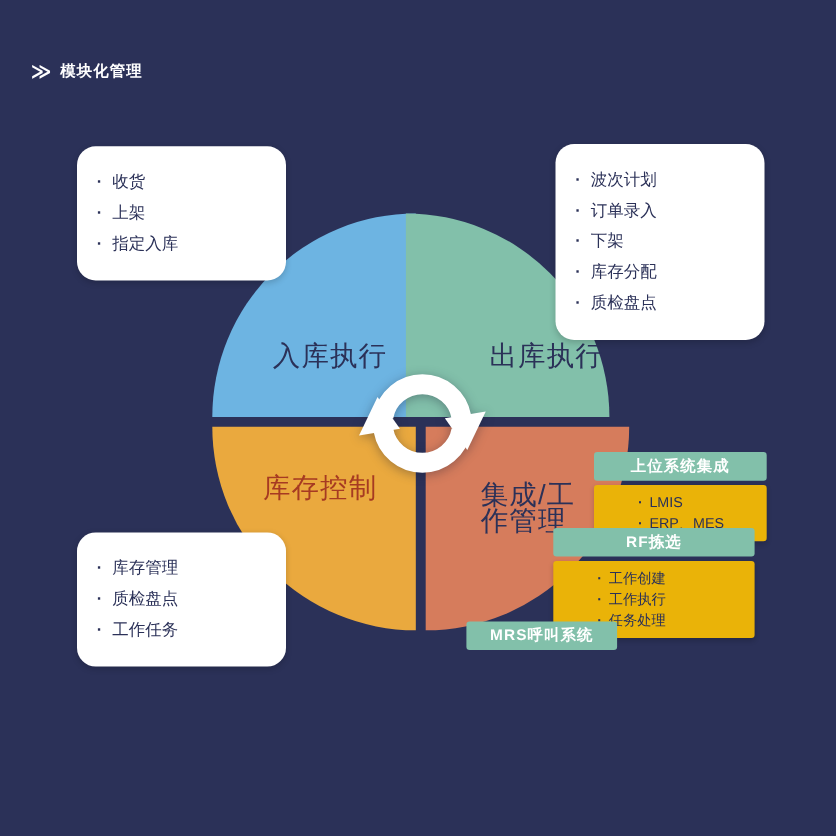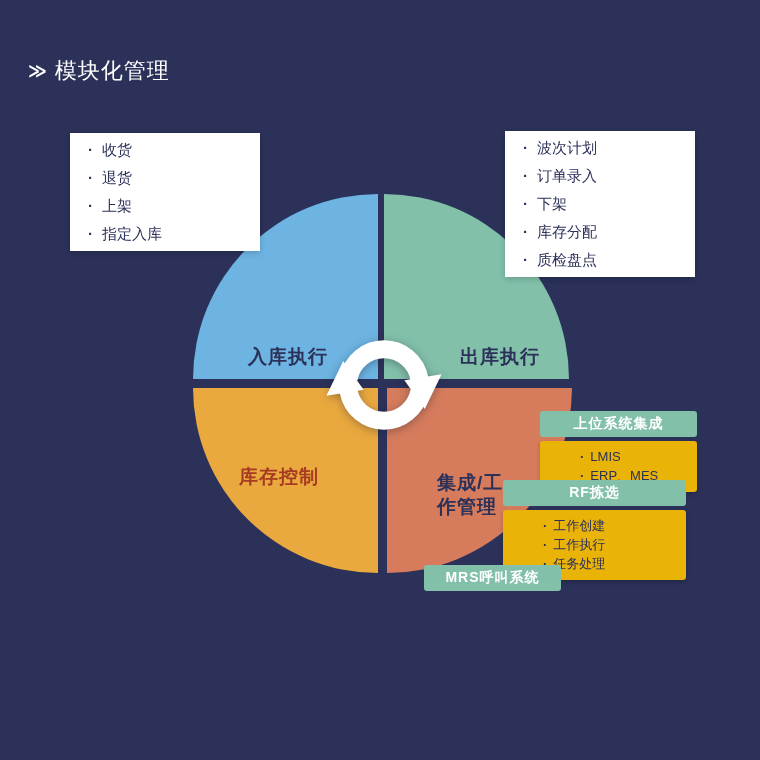--- a/index.html
+++ b/index.html
@@ -14,55 +14,54 @@
     overflow:hidden;
   }
 
   
   .title-row{
     position:absolute;left:28px;top:56px;
     display:flex;align-items:center;gap:8px;
     color:#ffffff;
   }
   .title-chev{font-size:18px;font-weight:bold;line-height:1;}
-  .title-text{font-size:22px;font-weight:normal;letter-spacing:1px;}
+  .title-text{font-size:14px;font-weight:bold;letter-spacing:1px;}
 
   
   .quad{
     position:absolute;width:185px;height:185px;
   }
   .quad-tl{left:193px;top:194px;background:#6db4e2;border-top-left-radius:100%;}
-  .quad-tr{left:384px;top:194px;background:#82c0aa;border-top-right-radius:100%;}
+  .quad-tr{left:369px;top:194px;background:#82c0aa;border-top-right-radius:100%;}
   .quad-bl{left:193px;top:388px;background:#eaa93e;border-bottom-left-radius:100%;}
   .quad-br{left:387px;top:388px;background:#d67c5c;border-bottom-right-radius:100%;}
 
   .quad-label{
     position:absolute;
-    font-size:19px;font-weight:bold;
+    font-size:25px;font-weight:normal;
     color:#2b3158;letter-spacing:1px;
     line-height:24px;
-    margin-top:33px;
   }
   .label-tl{left:55px;top:118px;}
   .label-tr{left:76px;top:118px;}
   .label-bl{left:46px;top:44px;color:#a63a22;}
   .label-br{left:50px;top:50px;width:86px;}
 
   
   .center-icon{
     position:absolute;left:324px;top:325px;
     width:120px;height:120px;
     filter:drop-shadow(0 2px 5px rgba(20,25,50,0.35));
   }
 
   
   .card{
     position:absolute;
-    background:#ffffff;border-radius:0;
-    padding:3px 18px;
+    background:#ffffff;border-radius:17px;
+    padding:19px 18px;
     box-shadow:0 2px 6px rgba(0,0,0,0.18);
     box-sizing:border-box;
   }
   .card-inbound{left:70px;top:133px;width:190px;}
   .card-outbound{left:505px;top:131px;width:190px;}
   .card-inventory{left:70px;top:484px;width:190px;}
   .card-item{
     font-size:15px;color:#2b3158;font-weight:500;
     line-height:28px;white-space:nowrap;
   }
@@ -114,33 +113,37 @@
 
   <svg class="center-icon" viewBox="0 0 100 100" aria-hidden="true">
     <path d="M 20.5 44.8 A 30 30 0 0 1 79.5 44.8" stroke="#ffffff" stroke-width="15" fill="none"></path>
     <polygon points="67,46 98,41 84,70" fill="#ffffff"></polygon>
     <path d="M 79.5 55.2 A 30 30 0 0 1 20.5 55.2" stroke="#ffffff" stroke-width="15" fill="none"></path>
     <polygon points="33,54 2,59 16,30" fill="#ffffff"></polygon>
   </svg>
 
   <div class="card card-inbound">
     <div class="card-item">收货</div>
-    <div class="card-item">退货</div>
     <div class="card-item">上架</div>
     <div class="card-item">指定入库</div>
   </div>
 
   <div class="card card-outbound">
     <div class="card-item">波次计划</div>
     <div class="card-item">订单录入</div>
     <div class="card-item">下架</div>
     <div class="card-item">库存分配</div>
     <div class="card-item">质检盘点</div>
   </div>
 
+  <div class="card card-inventory">
+    <div class="card-item">库存管理</div>
+    <div class="card-item">质检盘点</div>
+    <div class="card-item">工作任务</div>
+  </div>
 
   <div class="callout callout-1">
     <div class="callout-header">上位系统集成</div>
     <div class="callout-body">
       <div class="callout-item">LMIS</div>
       <div class="callout-item">ERP、MES</div>
     </div>
   </div>
 
   <div class="callout callout-2">

